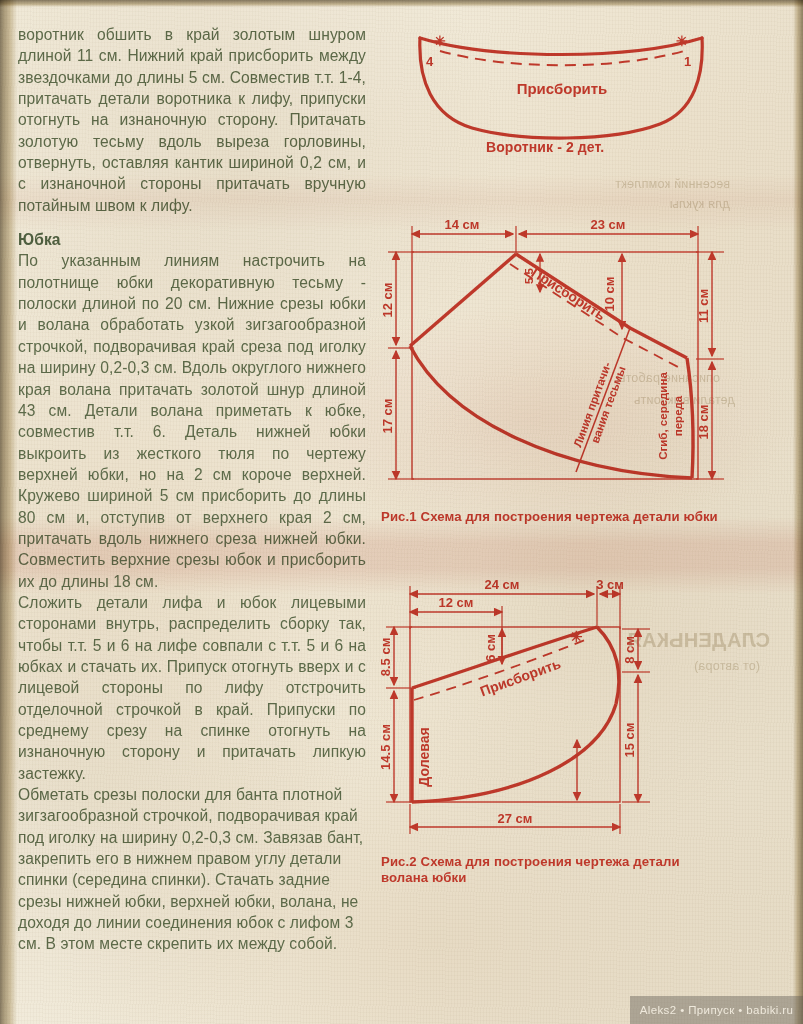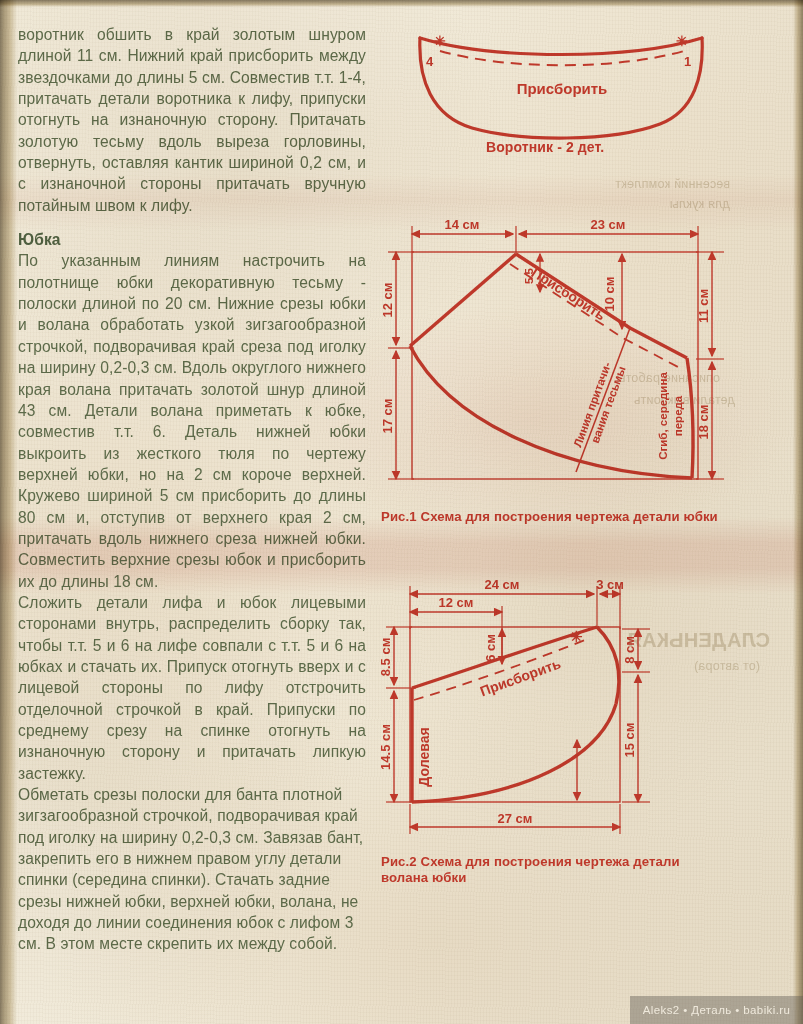--- a/index.html
+++ b/index.html
@@ -267,16 +267,16 @@
   </div>
 
   <div id="grain"></div>
   <div id="stain"></div>
   <div id="edgeL"></div>
   <div id="edgeR"></div>
   <div id="edgeT"></div>
   <div id="edgeB"></div>
 
   <div id="wm">
-    <span>Aleks2 • Деталь • babiki.ru</span>
+    <span>Aleks2 • Припуск • babiki.ru</span>
   </div>
 
 </div>
 
 </body></html>

